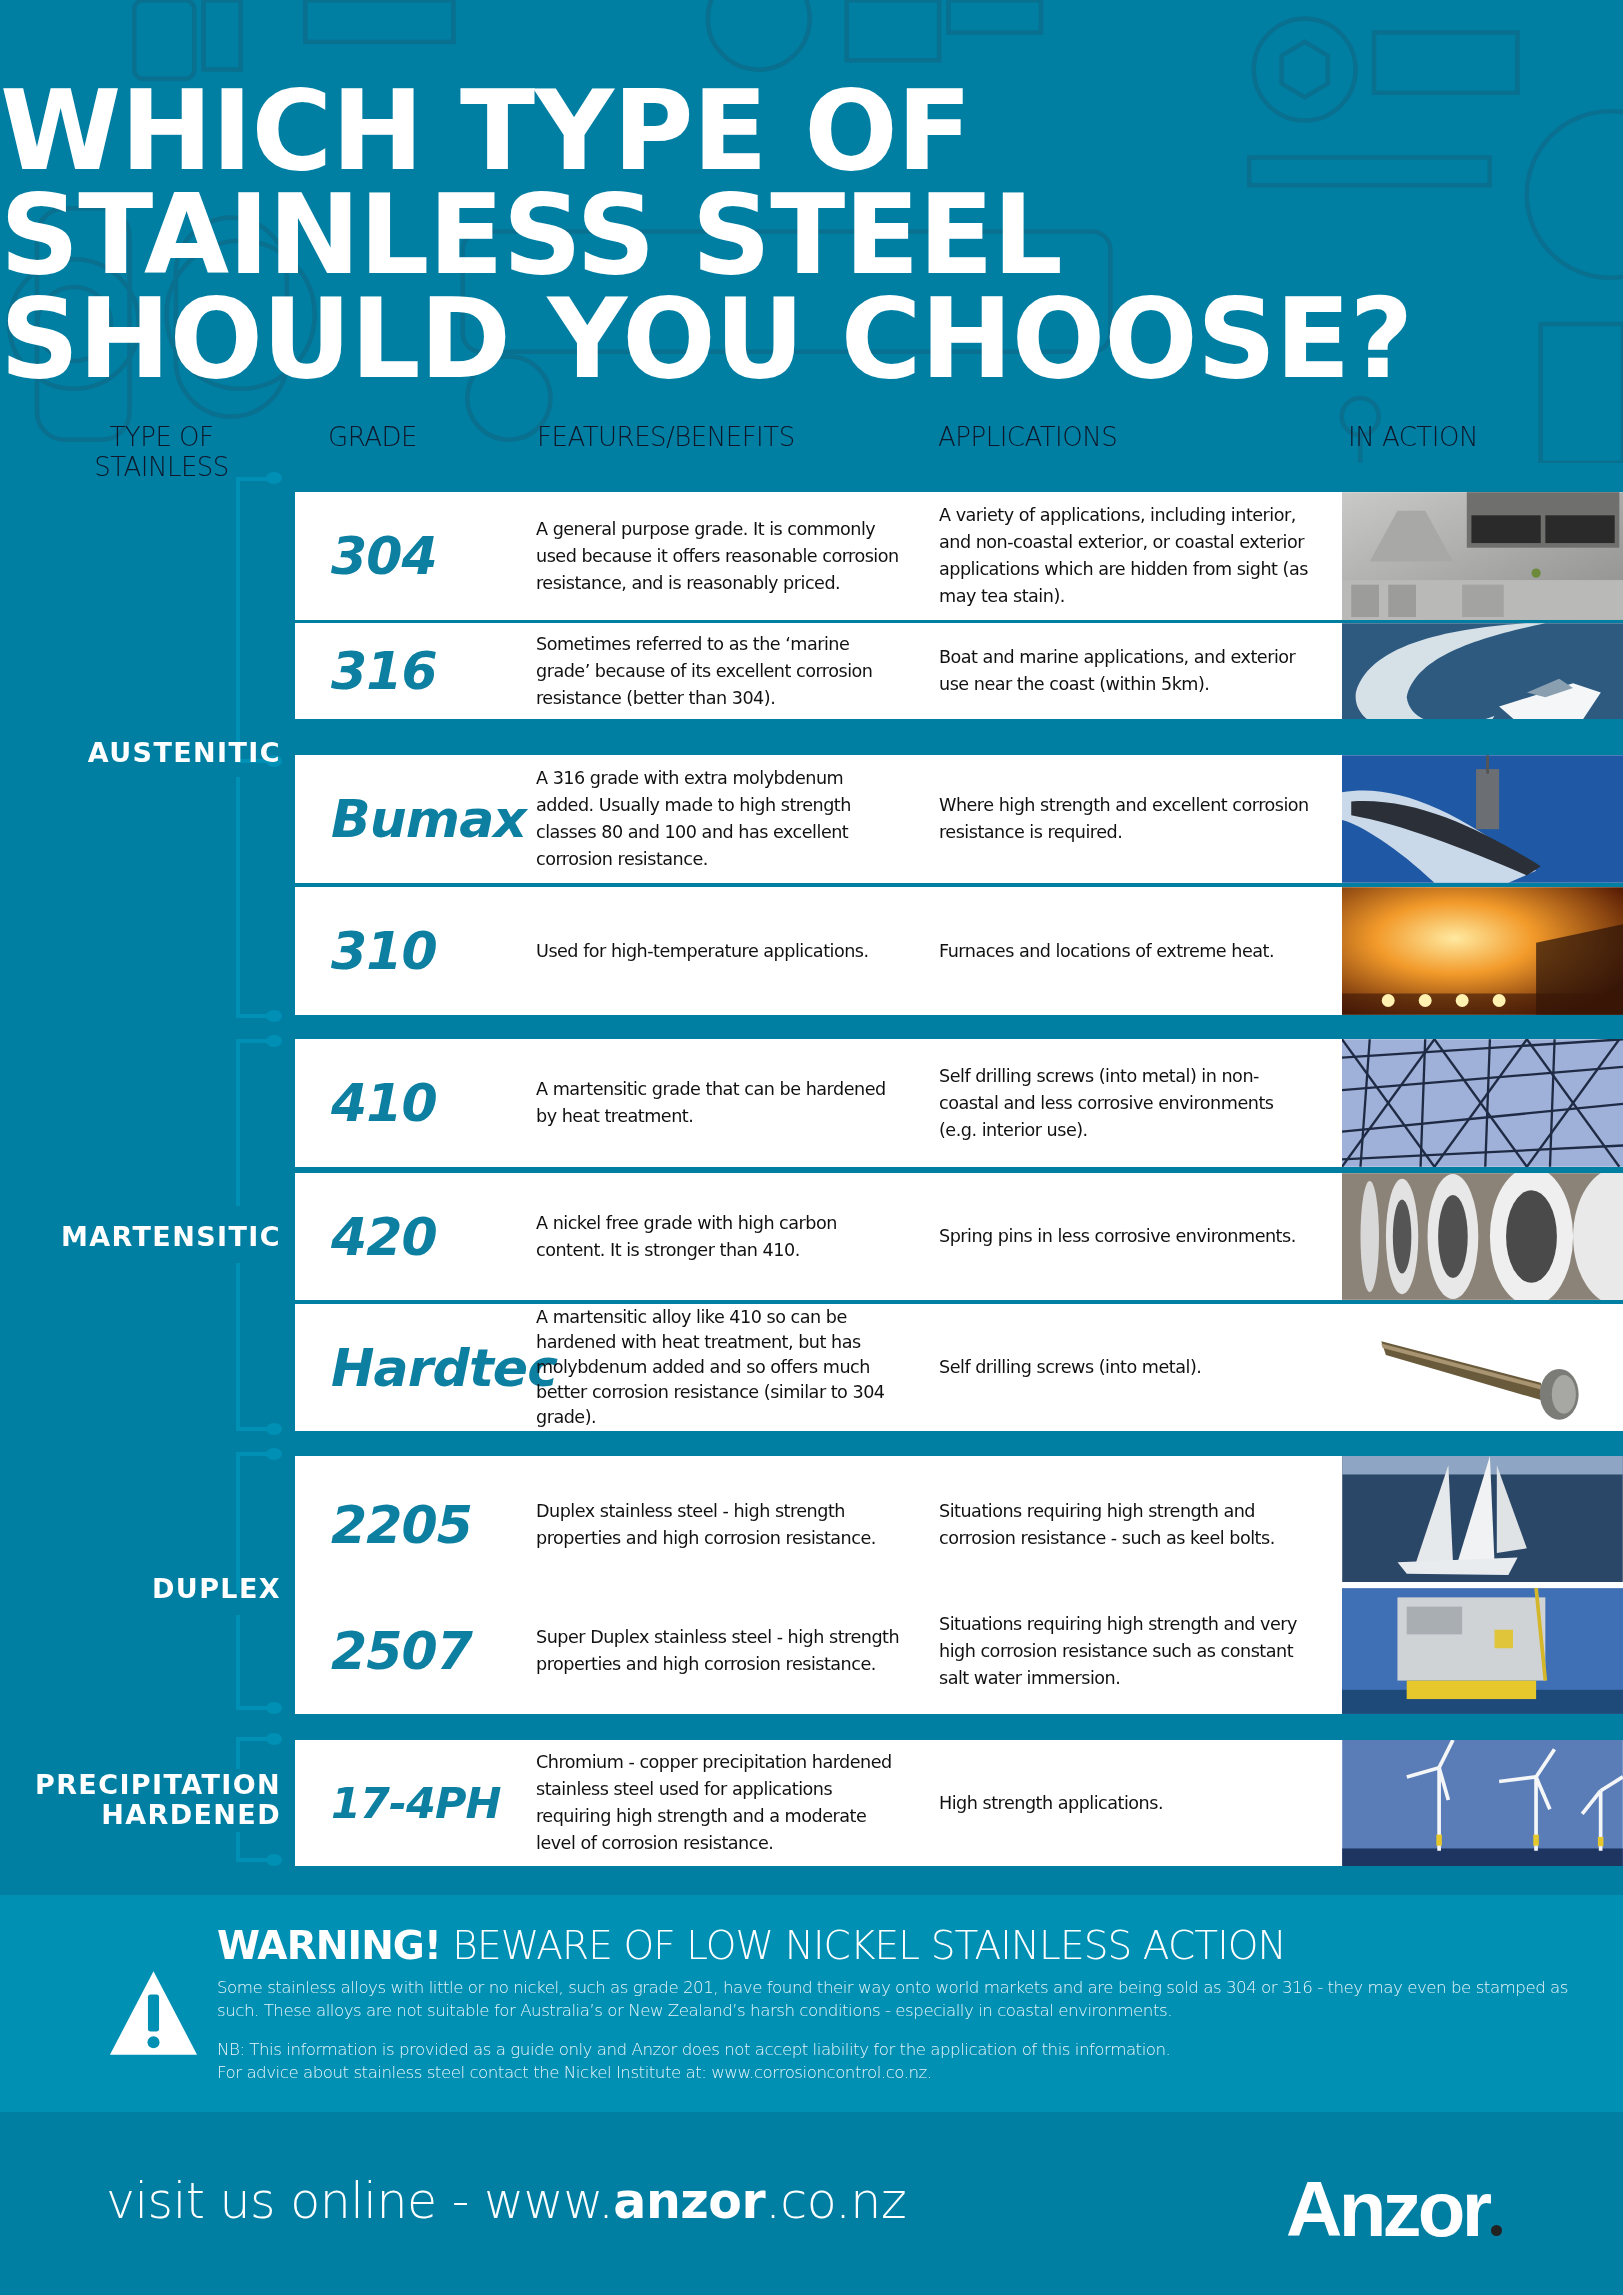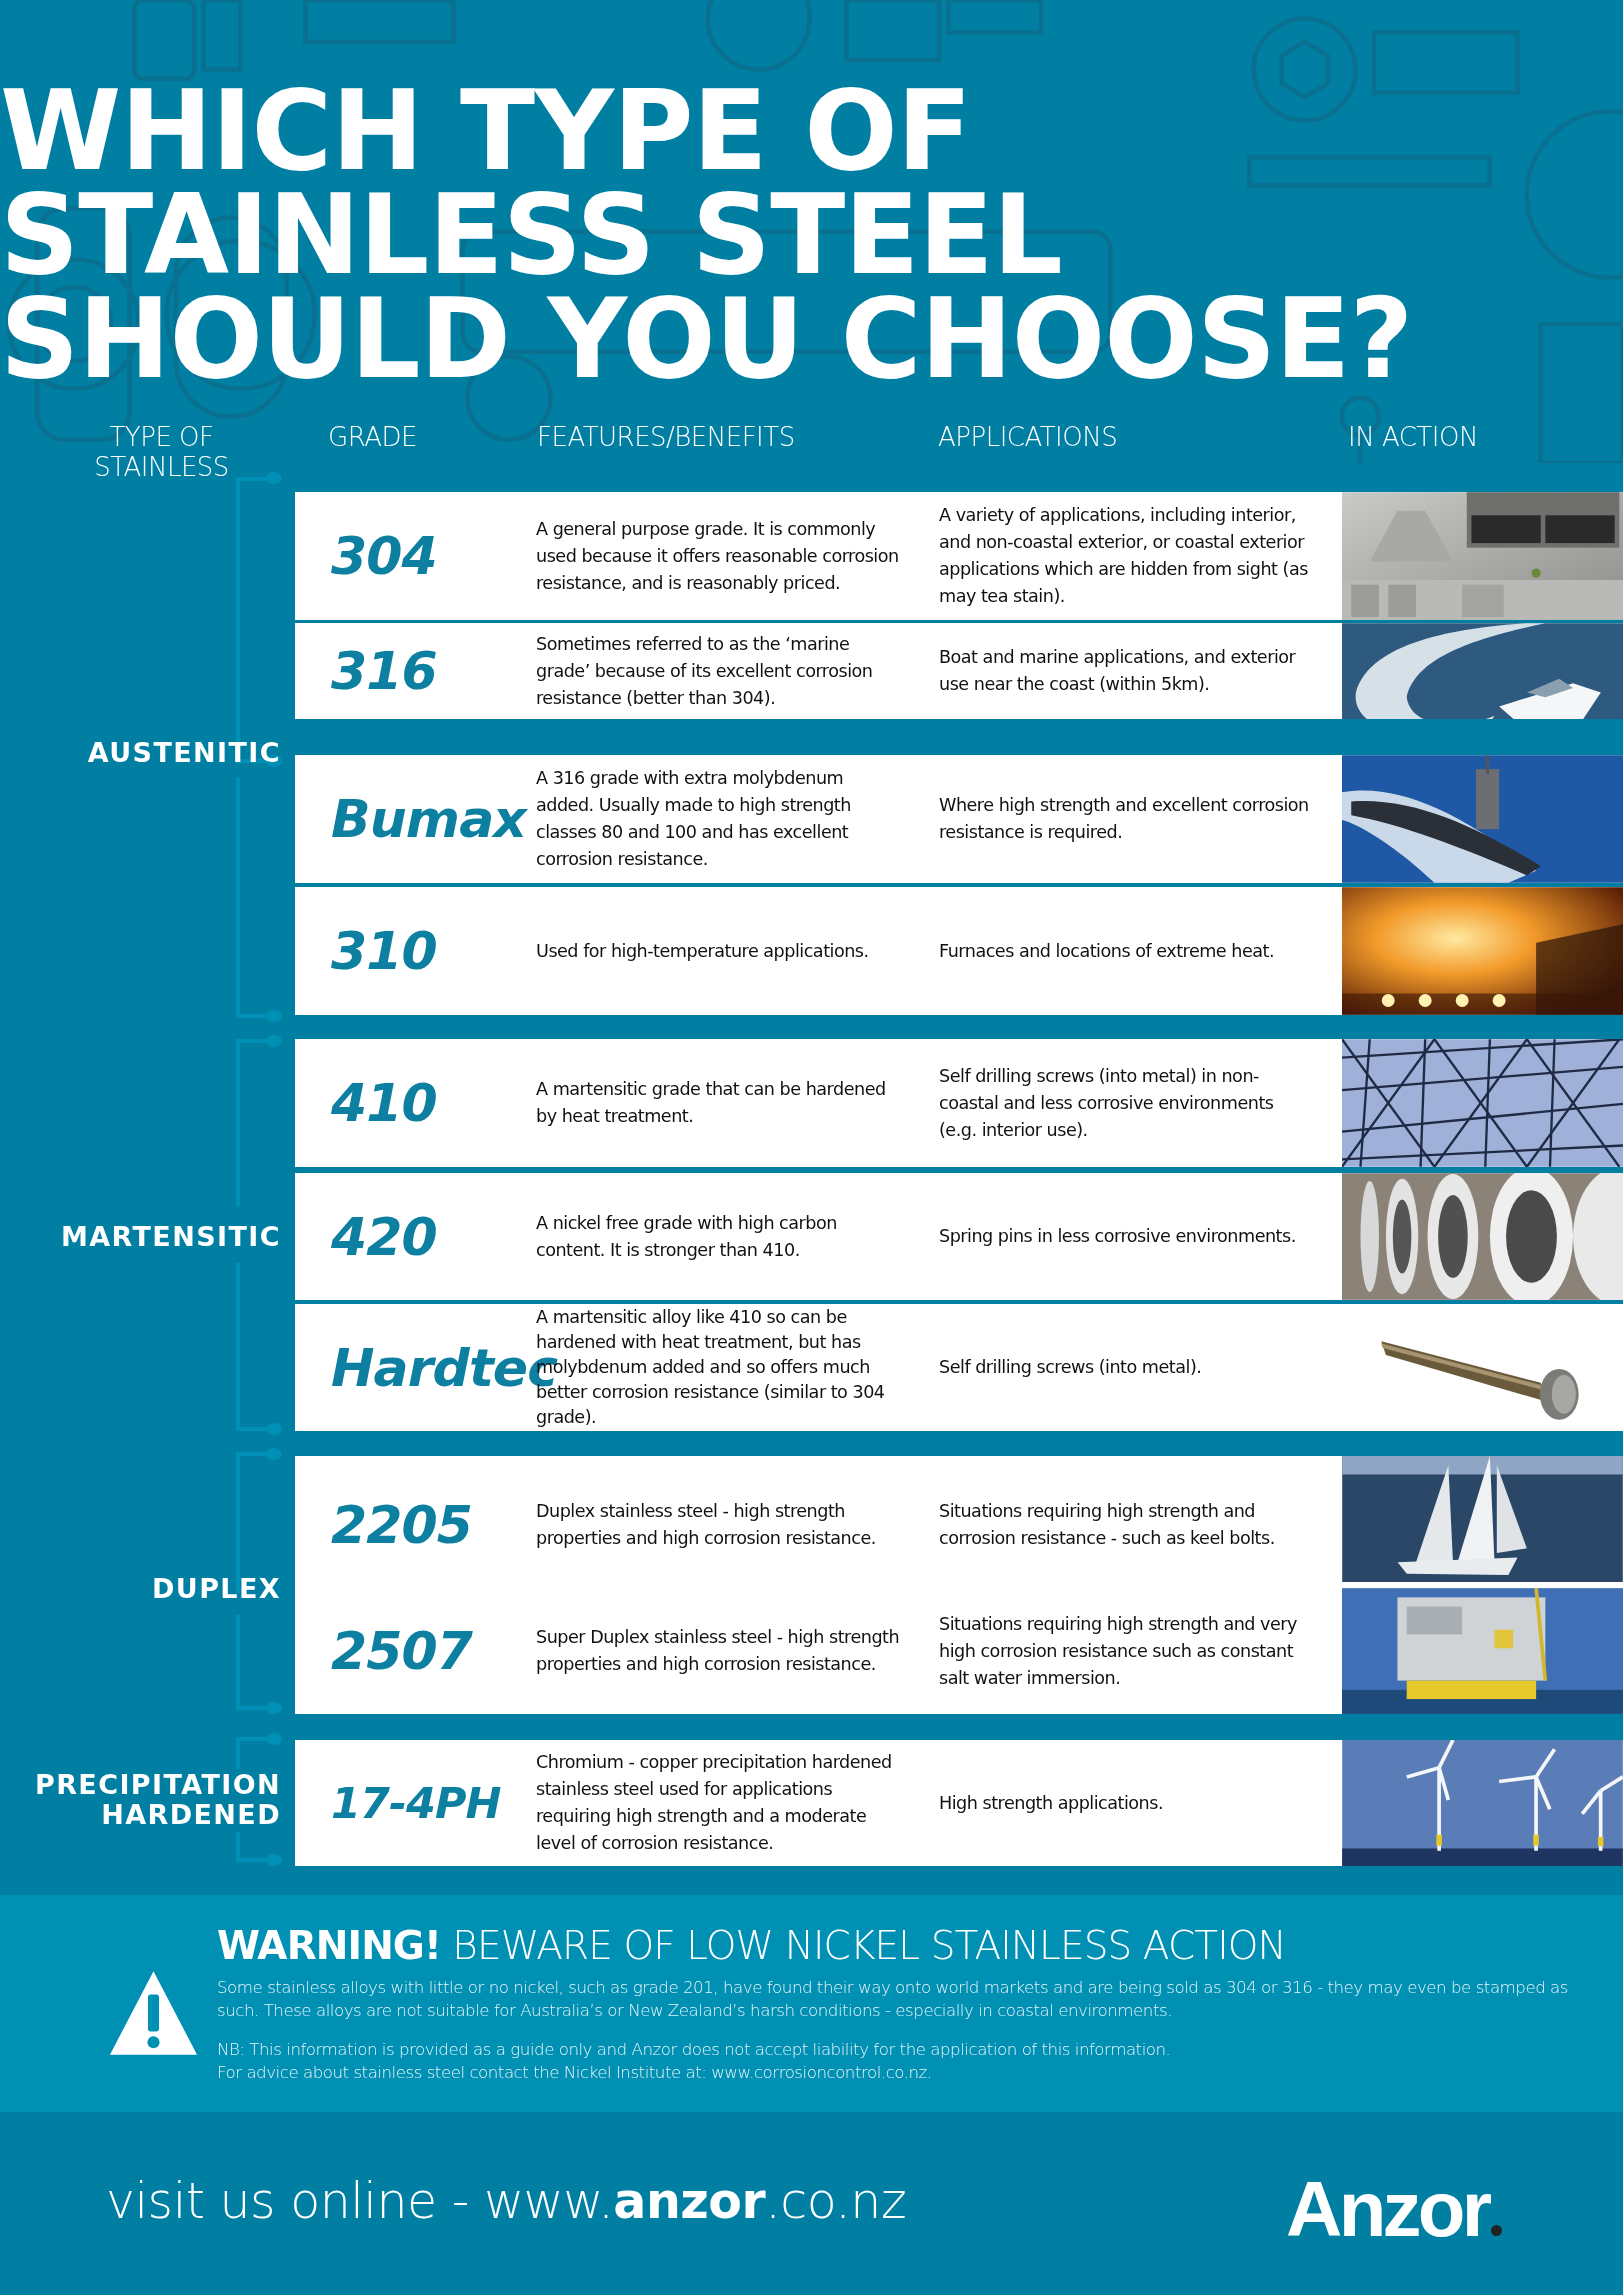--- a/index.html
+++ b/index.html
@@ -17,21 +17,21 @@
 
   .title {
     position: absolute; left: 0; top: 79px; width: 1623px;
     text-align: left; color: #fff;
     font-family: "DejaVu Sans", sans-serif; font-weight: bold;
     font-size: 110px; line-height: 104px; letter-spacing: -0.9px;
   }
   .title div { white-space: nowrap; }
 
   .col-head {
-    position: absolute; top: 422px; color: #ffffff;
+    position: absolute; top: 422px; color: #0f172a;
     font-family: "DejaVu Sans", sans-serif; font-weight: 200;
     font-size: 26px; line-height: 30px; letter-spacing: -0.5px;
     white-space: nowrap;
   }
   .col-head.type { left: 69px; width: 185px; text-align: center; }
 
   .row {
     position: absolute; left: 295px; width: 1328px; background: #fff;
   }
   .grade {

